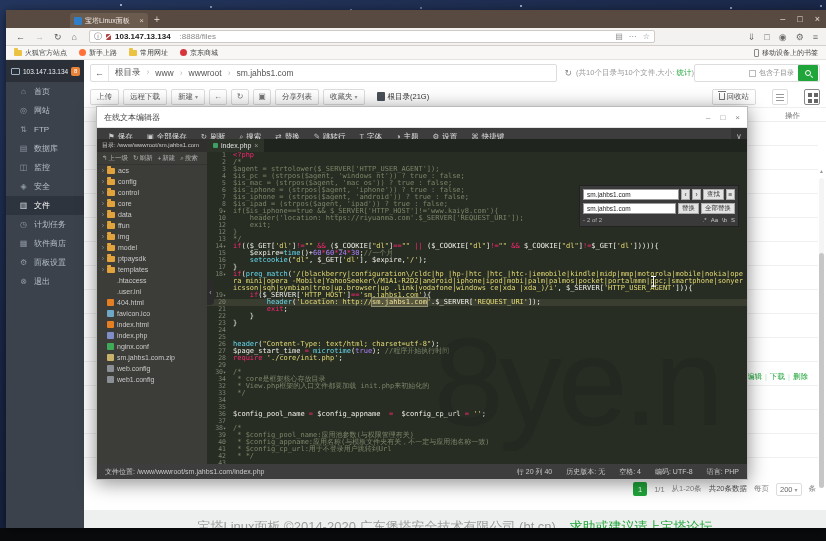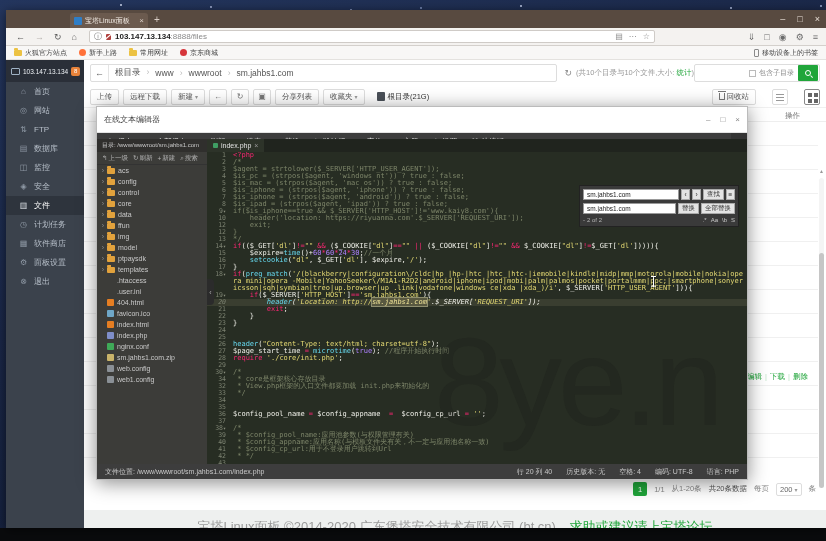--- a/index.html
+++ b/index.html
@@ -28,21 +28,21 @@
   .navbar { position:absolute; top:18px; left:0; right:0; height:18px; background:#f4f2f0; border-bottom:1px solid #d4d0cc;
     display:flex; align-items:center; }
   .nav-ico { font-size:9px; color:#5a5a5a; margin-left:10px; }
   .nav-ico.dis { color:#b9b5b1; }
   .urlbar { margin-left:12px; width:566px; height:13px; background:#fff; border:1px solid #cfcbc7; border-radius:2px;
     display:flex; align-items:center; padding:0 4px; gap:4px; }
   .url-info { font-size:8px; color:#777; line-height:8px; }
   .url-lock { width:5px; height:6px; background:#b0413e; border-radius:1px; position:relative; flex:none; }
   .url-lock::after { content:""; position:absolute; left:-1px; top:2px; width:7px; height:1px; background:#fff; transform:rotate(-40deg); }
   .url-text { font-size:8px; color:#222; flex:1; white-space:nowrap; overflow:hidden; }
-  .url-text .rest { color:#8a8a8a; }
+  .url-text .rest { color:#8a8a8a;padding-left:9px; }
   .url-right { display:flex; gap:6px; font-size:8px; color:#8a8a8a; }
   .nav-right { margin-left:auto; margin-right:8px; display:flex; gap:9px; font-size:9px; color:#6b6b6b; }
   .bmbar { position:absolute; top:36px; left:0; right:0; height:14px; background:#f8f7f6; border-bottom:1px solid #e4e2df;
     display:flex; align-items:center; padding:0 8px; gap:12px; }
   .bm-item { display:flex; align-items:center; gap:3px; }
   .bm-label { font-size:7px; color:#454545; white-space:nowrap; }
   .bm-ico { width:8px; height:6px; border-radius:1px; background:#e8b931; position:relative; flex:none; }
   .bm-folder { background:#ecc243; }
   .bm-folder::before { content:""; position:absolute; top:-2px; left:0; width:4px; height:2px; background:#ecc243; border-radius:1px 1px 0 0; }
   .bm-firefox { background:#ff7139; border-radius:50%; width:7px; height:7px; }
@@ -121,21 +121,21 @@
     border-radius:2px; font-size:7.5px; }
   .pg-total { color:#555; }
   .pg-select { border:1px solid #ddd; border-radius:2px; height:13px; display:flex; align-items:center; gap:2px; padding:0 3px; color:#666; }
   .footer { position:absolute; top:450px; left:0; right:0; text-align:center; font-size:13px; color:#9a9a9a; background:#eef0ef;
     height:28px; padding-top:8px; }
   .footer .flink { color:#20a53a; margin-left:10px; }
 
   
   .modal { position:absolute; left:90px; top:46px; width:652px; height:374px; background:#fff; z-index:5;
     box-shadow:0 3px 18px rgba(0,0,0,.45); border:1px solid #bbb; }
-  .m-title { height:26px; background:#fff; border-bottom:1px solid #e3e3e3; display:flex; align-items:center; padding:0 7px; }
+  .m-title { height:21px; background:#fff; border-bottom:1px solid #e3e3e3; display:flex; align-items:center; padding:0 7px; }
   .m-title .t { font-size:8px; color:#444; flex:1; }
   .m-ctl { display:flex; gap:10px; font-size:8px; color:#888; }
   .ed-toolbar { height:17px; background:#3d3d3d; display:flex; align-items:center; padding-left:4px; }
   .ed-btn { display:flex; align-items:center; gap:3px; padding:0 7px; height:17px; font-size:7.5px; color:#e3e3e3; }
   .ed-btn .ed-ico { font-size:7.5px; color:#c9c9c9; }
   .ed-chev { margin-left:auto; width:16px; height:17px; background:#343434; color:#bbb; font-size:8px;
     display:flex; align-items:center; justify-content:center; }
   .m-body { position:absolute; top:32px; left:0; right:0; bottom:15px; display:flex; }
 
   .tree { width:110px; background:#3c3c39; position:relative; flex:none; }
@@ -157,21 +157,21 @@
 
   .edit { flex:1; position:relative; background:#272d23; overflow:hidden; }
   .tabbar { height:13px; background:#20241e; display:flex; }
   .etab { display:flex; align-items:center; gap:3px; background:#2d3329; padding:0 6px; height:13px; }
   .etab .dot { width:5px; height:5px; background:#3f9e63; border-radius:1px; }
   .etab .nm { font-size:7px; color:#e2e2e2; }
   .etab .x { font-size:7px; color:#9a9a9a; }
   .code { position:absolute; top:13px; left:0; right:0; bottom:0; font-family:"DejaVu Sans Mono", monospace;
     font-size:7px; line-height:7px; overflow:hidden; }
   .cl { display:flex; min-height:7px; }
-  .cl.cur { background:#3a3e30;font-style:italic; }
+  .cl.cur { background:#3a3e30; }
   .gut { width:22px; flex:none; text-align:right; padding-right:3px; color:#7c8271; font-size:6.5px; }
   .gut .fold { color:#8a8f7e; font-size:5px; }
   .cnt { flex:1; white-space:pre-wrap; word-break:break-all; padding-left:4px; color:#f1f1ea; }
   .tk-k { color:#f92672; } .tk-s { color:#e6db74; } .tk-f { color:#66d9ef; }
   .tk-n { color:#ae81ff; } .tk-w { color:#f1f1ea; } .tk-c { color:#7d8569; }
   .tk-hl { color:#efe397; background:#585840; box-shadow:0 0 0 1px #8f8f6f; }
 
   .sw { position:absolute; top:46px; right:8px; width:160px; background:#3a3a3a; border:1px solid #222; padding:3px; z-index:6;
     display:flex; flex-direction:column; gap:3px; }
   .sw-row { display:flex; gap:2px; align-items:center; }

